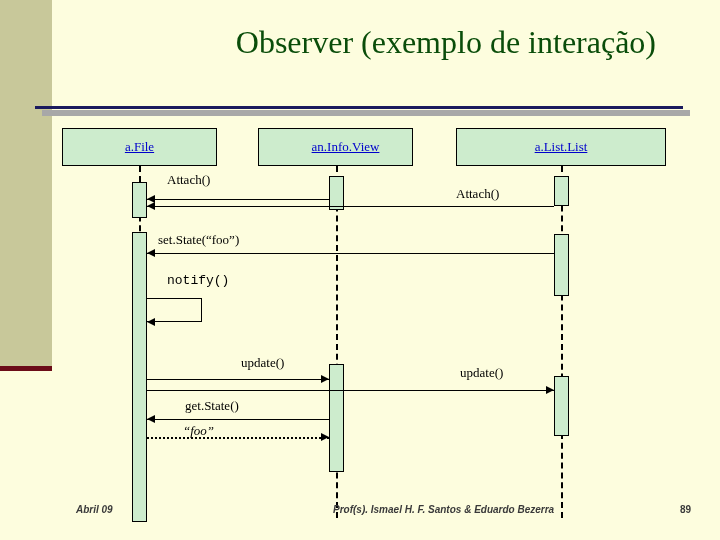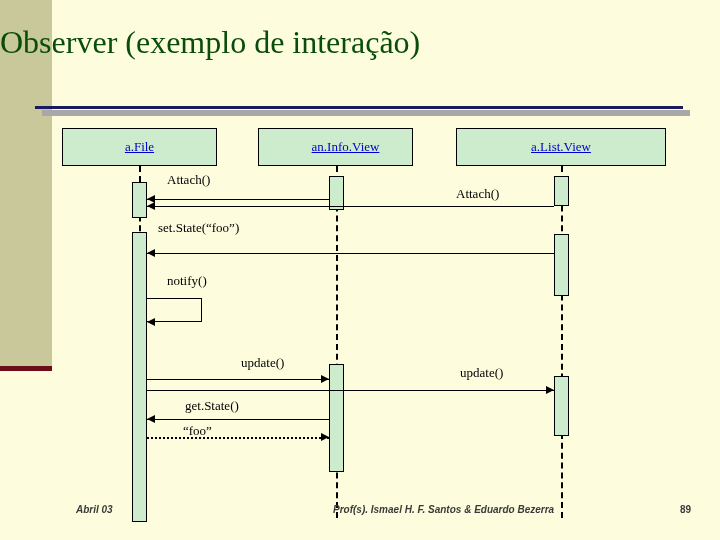--- a/index.html
+++ b/index.html
@@ -24,21 +24,21 @@
   .left-maroon {
     position: absolute;
     left: 0; top: 366px;
     width: 52px; height: 5px;
     background: #6b0c18;
   }
   .slide-title {
     position: absolute;
     left: 0; top: 24px;
     width: 656px;
-    text-align: left;
+    text-align: right;
     font-family: "Liberation Serif", serif;
     font-size: 32px;
     color: #0a4d0a;
     letter-spacing: 0px;
   }
   .rule-shadow {
     position: absolute;
     left: 42px; top: 110px;
     width: 648px; height: 6px;
     background: #a8a8a8;
@@ -148,21 +148,21 @@
 
 <div class="diagram">
 
   <div class="obj-box" style="left:62px; top:128px; width:155px;">
     <span class="obj-label">a.File</span>
   </div>
   <div class="obj-box" style="left:258px; top:128px; width:155px;padding-left:20px;">
     <span class="obj-label">an.Info.View</span>
   </div>
   <div class="obj-box" style="left:456px; top:128px; width:210px;">
-    <span class="obj-label">a.List.View</span>
+    <span class="obj-label">a.List.List</span>
   </div>
 
   <div class="lifeline" style="left:139px; top:166px; height:352px;"></div>
   <div class="lifeline" style="left:336px; top:166px; height:352px;"></div>
   <div class="lifeline" style="left:561px; top:166px; height:352px;"></div>
 
   <div class="activation" style="left:132px; top:182px; height:36px;"></div>
   <div class="activation" style="left:132px; top:232px; height:290px;"></div>
 
   <div class="activation" style="left:329px; top:176px; height:34px;"></div>
@@ -175,39 +175,39 @@
   <div class="msg-line" style="left:147px; top:199px; width:182px;"></div>
   <div class="arrow-left" style="left:147px; top:195px;"></div>
   <div class="msg-label" style="left:167px; top:172px;">Attach()</div>
 
   <div class="msg-line" style="left:147px; top:206px; width:407px;"></div>
   <div class="arrow-left" style="left:147px; top:202px;"></div>
   <div class="msg-label" style="left:456px; top:186px;">Attach()</div>
 
   <div class="msg-line" style="left:147px; top:253px; width:407px;"></div>
   <div class="arrow-left" style="left:147px; top:249px;"></div>
-  <div class="msg-label" style="left:158px; top:220px;text-align:center;">set.State(“foo”)</div>
-
-  <div class="msg-label" style="left:167px; top:273px;">notify()</div>
+  <div class="msg-label" style="left:158px; top:232px;text-align:center;">set.State(“foo”)</div>
+
+  <div class="msg-label" style="left:167px; top:273px;font-family:Liberation Mono, monospace;">notify()</div>
   <div class="self-box" style="left:147px; top:298px; width:55px; height:24px;"></div>
   <div class="arrow-left" style="left:147px; top:318px;"></div>
 
   <div class="msg-line" style="left:147px; top:379px; width:182px;"></div>
   <div class="arrow-right" style="left:321px; top:375px;"></div>
   <div class="msg-label" style="left:241px; top:355px;">update()</div>
 
   <div class="msg-line" style="left:147px; top:390px; width:407px;"></div>
   <div class="arrow-right" style="left:546px; top:386px;"></div>
   <div class="msg-label" style="left:460px; top:365px;">update()</div>
 
   <div class="msg-line" style="left:147px; top:419px; width:182px;"></div>
   <div class="arrow-left" style="left:147px; top:415px;"></div>
   <div class="msg-label" style="left:165px; top:398px;margin-left:20px;">get.State()</div>
 
   <div class="msg-line dotted" style="left:147px; top:437px; width:182px;"></div>
   <div class="arrow-right" style="left:321px; top:433px;"></div>
-  <div class="msg-label" style="left:183px; top:423px;">“foo”</div>
+  <div class="msg-label" style="left:183px; top:423px;font-style:italic;">“foo”</div>
 
 </div>
 
-<div class="footer-left">Abril 03</div>
+<div class="footer-left">Abril 09</div>
 <div class="footer-center">Prof(s). Ismael H. F. Santos &amp; Eduardo Bezerra</div>
 <div class="footer-right">89</div>
 
 </body></html>

